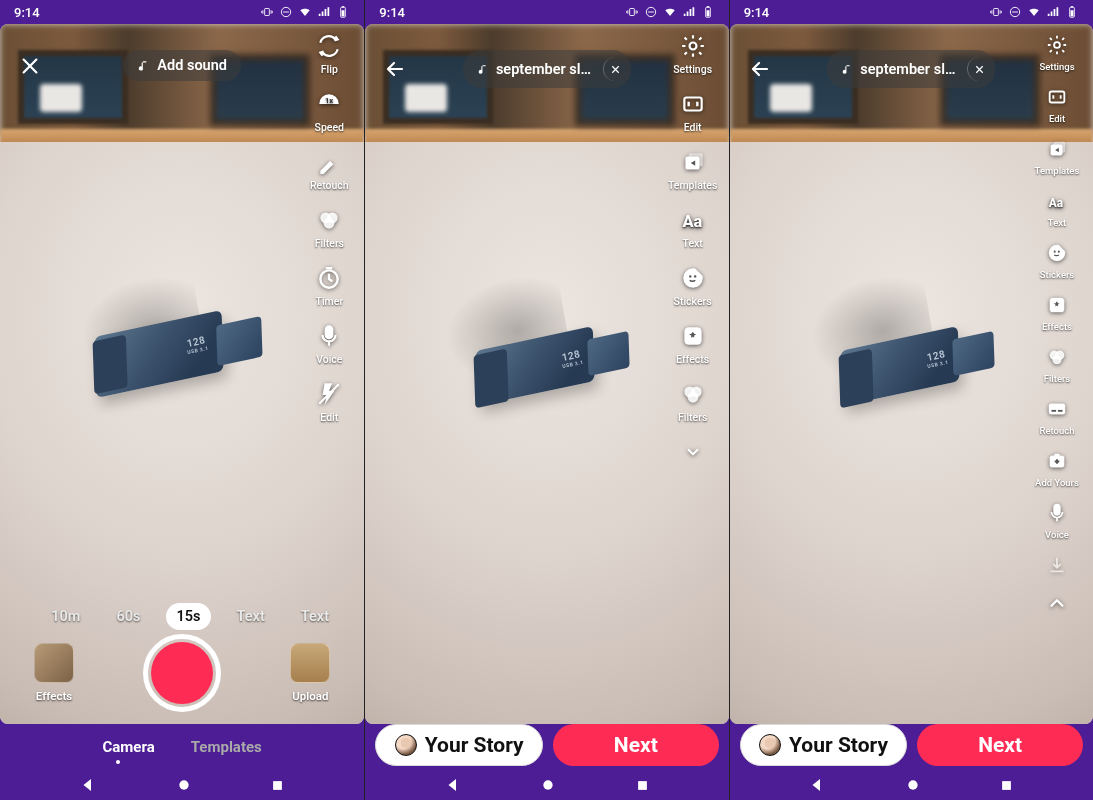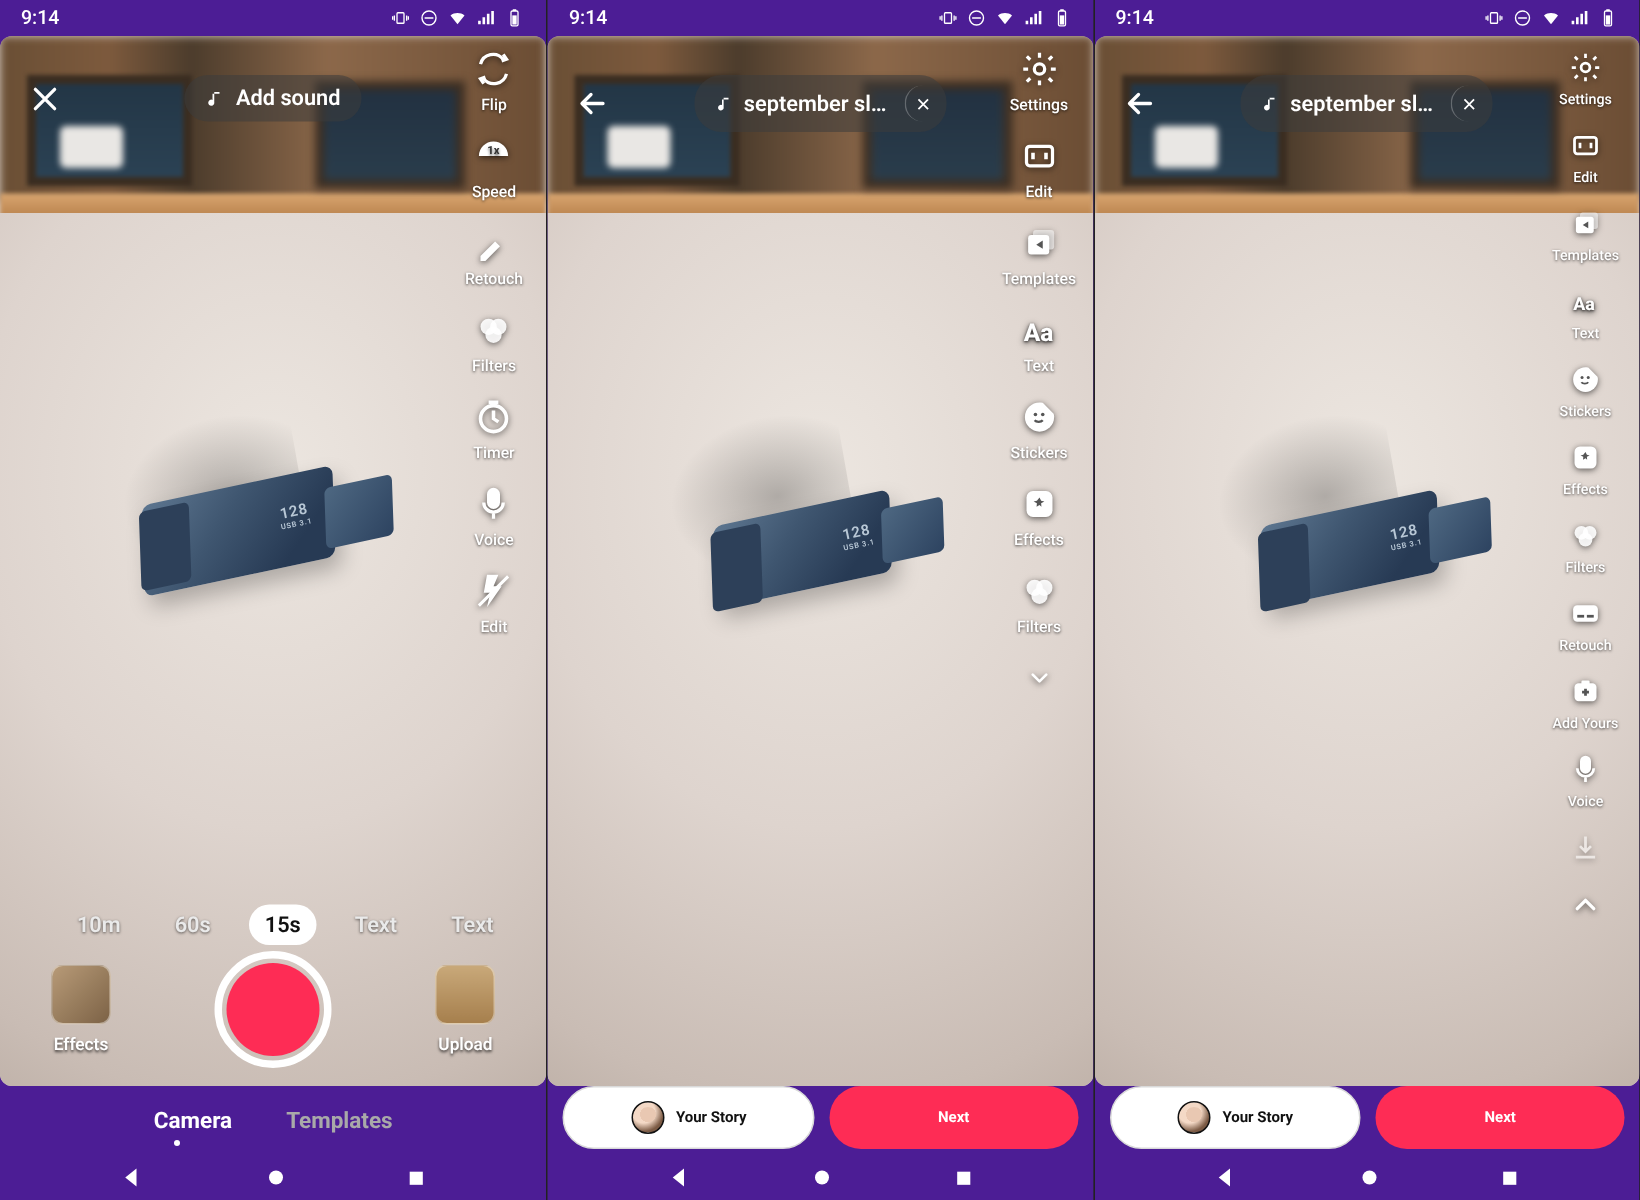--- a/index.html
+++ b/index.html
@@ -71,21 +71,21 @@
   .record .inner { width:62px; height:62px; border-radius:50%; background:#fe2c55;}
 
   
   .tabs1 { position:absolute; bottom:30px; left:0; right:0; height:46px; color:#a9a9a9; display:flex; justify-content:center; gap:36px; align-items:center; font-size:15px; font-weight:700;}
   .tabs1 .tab { cursor:pointer;}
   .tabs1 .tab.sel { color:#fff;}
   .tabs1 .dot { position:absolute; bottom:6px; left:50%; transform:translateX(-66px); width:4px; height:4px; background:#fff; border-radius:2px;}
 
   
   .action-row { position:absolute; bottom:34px; left:0; right:0; display:flex; gap:10px; padding:0 10px;}
-  .btn { flex:1; height:42px; border-radius:21px; display:flex; align-items:center; justify-content:center; gap:8px; font-size:10px; font-weight:700; cursor:pointer;}
+  .btn { flex:1; height:42px; border-radius:21px; display:flex; align-items:center; justify-content:center; gap:8px; font-size:21px; font-weight:700; cursor:pointer;}
   .btn.story { background:#fff; color:#111; border:1.5px solid #d9d9d9;}
   .btn.next { background:#fe2c55; color:#fff;}
   .avatar-tiny { width:22px; height:22px; border-radius:11px; background: radial-gradient(circle at 35% 30%, #f4d9c6 0 40%, #7b5a44 70%); border:1.5px solid #111; position:relative;}
   .avatar-tiny::after{content:"";position:absolute;inset:3px;border-radius:50%;background:radial-gradient(circle at 50% 35%,#e9c8b2 0 45%,transparent 46%);}
 
   
   .navbar { position:absolute; bottom:0; left:0; right:0; height:30px; display:flex; justify-content:space-evenly; align-items:center;}
   .navbar .navb { color:#fff; cursor:pointer;}
 </style>
 </head>

